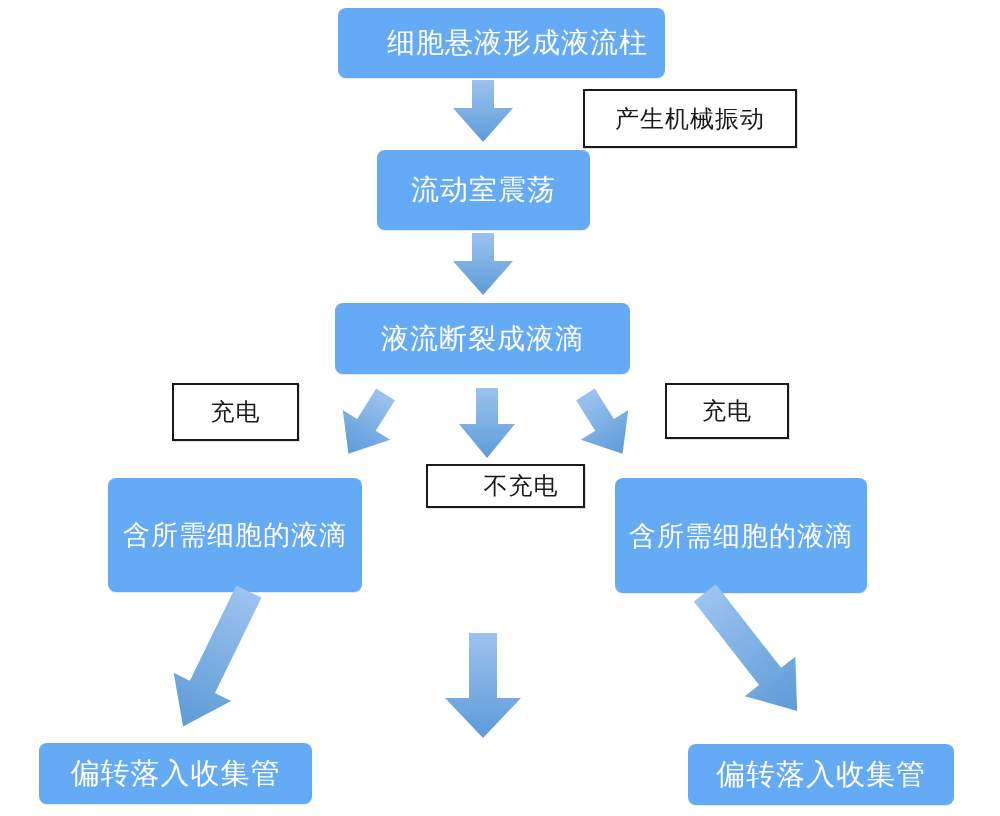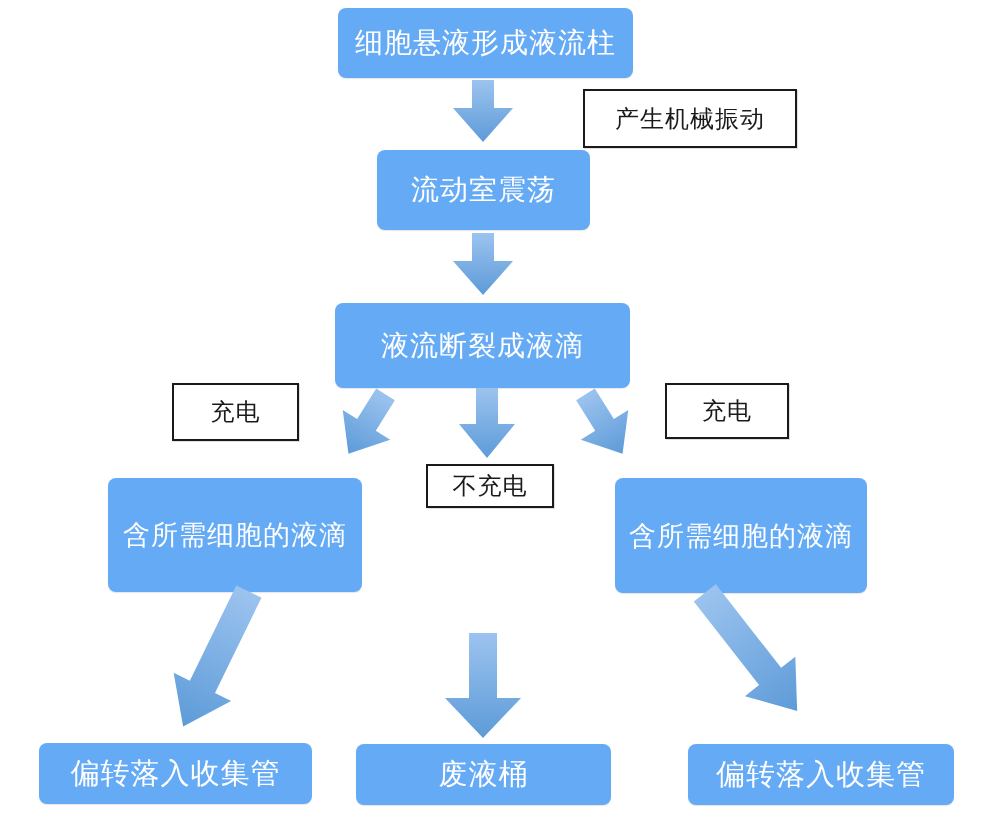--- a/index.html
+++ b/index.html
@@ -40,44 +40,43 @@
 
   <svg class="defs-holder" aria-hidden="true">
     <defs>
       <linearGradient id="arrowGrad" x1="0" y1="0" x2="0" y2="1">
         <stop class="stop-light" offset="0" stop-color="#9cc3ef"></stop>
         <stop class="stop-dark" offset="1" stop-color="#5d9bd8"></stop>
       </linearGradient>
     </defs>
   </svg>
 
-  <div class="node" style="left:338px;top:8px;width:295px;height:70px;">细胞悬液形成液流柱</div>
+  <div class="node" style="left:338px;top:8px;width:295px;height:70px;padding-left:32px;">细胞悬液形成液流柱</div>
 
   <div class="node" style="left:377px;top:150px;width:213px;height:80px;">流动室震荡</div>
 
-  <div class="node" style="left:335px;top:303px;width:295px;height:85px;">液流断裂成液滴</div>
+  <div class="node" style="left:335px;top:303px;width:295px;height:71px;">液流断裂成液滴</div>
 
   <div class="node" style="left:108px;top:478px;width:254px;height:114px;font-size:27px;">含所需细胞的液滴</div>
 
 
   <div class="node" style="left:615px;top:478px;width:252px;height:115px;font-size:27px;">含所需细胞的液滴</div>
 
   <div class="node" style="left:39px;top:743px;width:273px;height:61px;font-size:29px;">偏转落入收集管</div>
 
-  <div class="node" style="left:356px;top:744px;width:255px;height:61px;font-size:29px;">废液桶</div>
 
   <div class="node" style="left:688px;top:744px;width:266px;height:61px;font-size:29px;">偏转落入收集管</div>
 
   <div class="label-box" style="left:583px;top:89px;width:210px;height:55px;">产生机械振动</div>
 
   <div class="label-box" style="left:172px;top:383px;width:123px;height:54px;">充电</div>
 
   <div class="label-box" style="left:665px;top:383px;width:120px;height:52px;">充电</div>
 
-  <div class="label-box" style="left:426px;top:464px;width:124px;height:40px;">不充电</div>
+  <div class="label-box" style="left:426px;top:464px;width:124px;height:40px;padding-left:31px;">不充电</div>
 
   <svg class="arrow" style="left:453px;top:80px;" width="60" height="62">
     <polygon points="19,0 41,0 41,28 60,28 30,62 0,28 19,28" fill="url(#arrowGrad)"></polygon>
   </svg>
 
   <svg class="arrow" style="left:453px;top:233px;" width="60" height="62">
     <polygon points="19,0 41,0 41,28 60,28 30,62 0,28 19,28" fill="url(#arrowGrad)"></polygon>
   </svg>
 
   <svg class="arrow" style="left:339px;top:389px;transform:rotate(32deg);" width="56" height="70">

